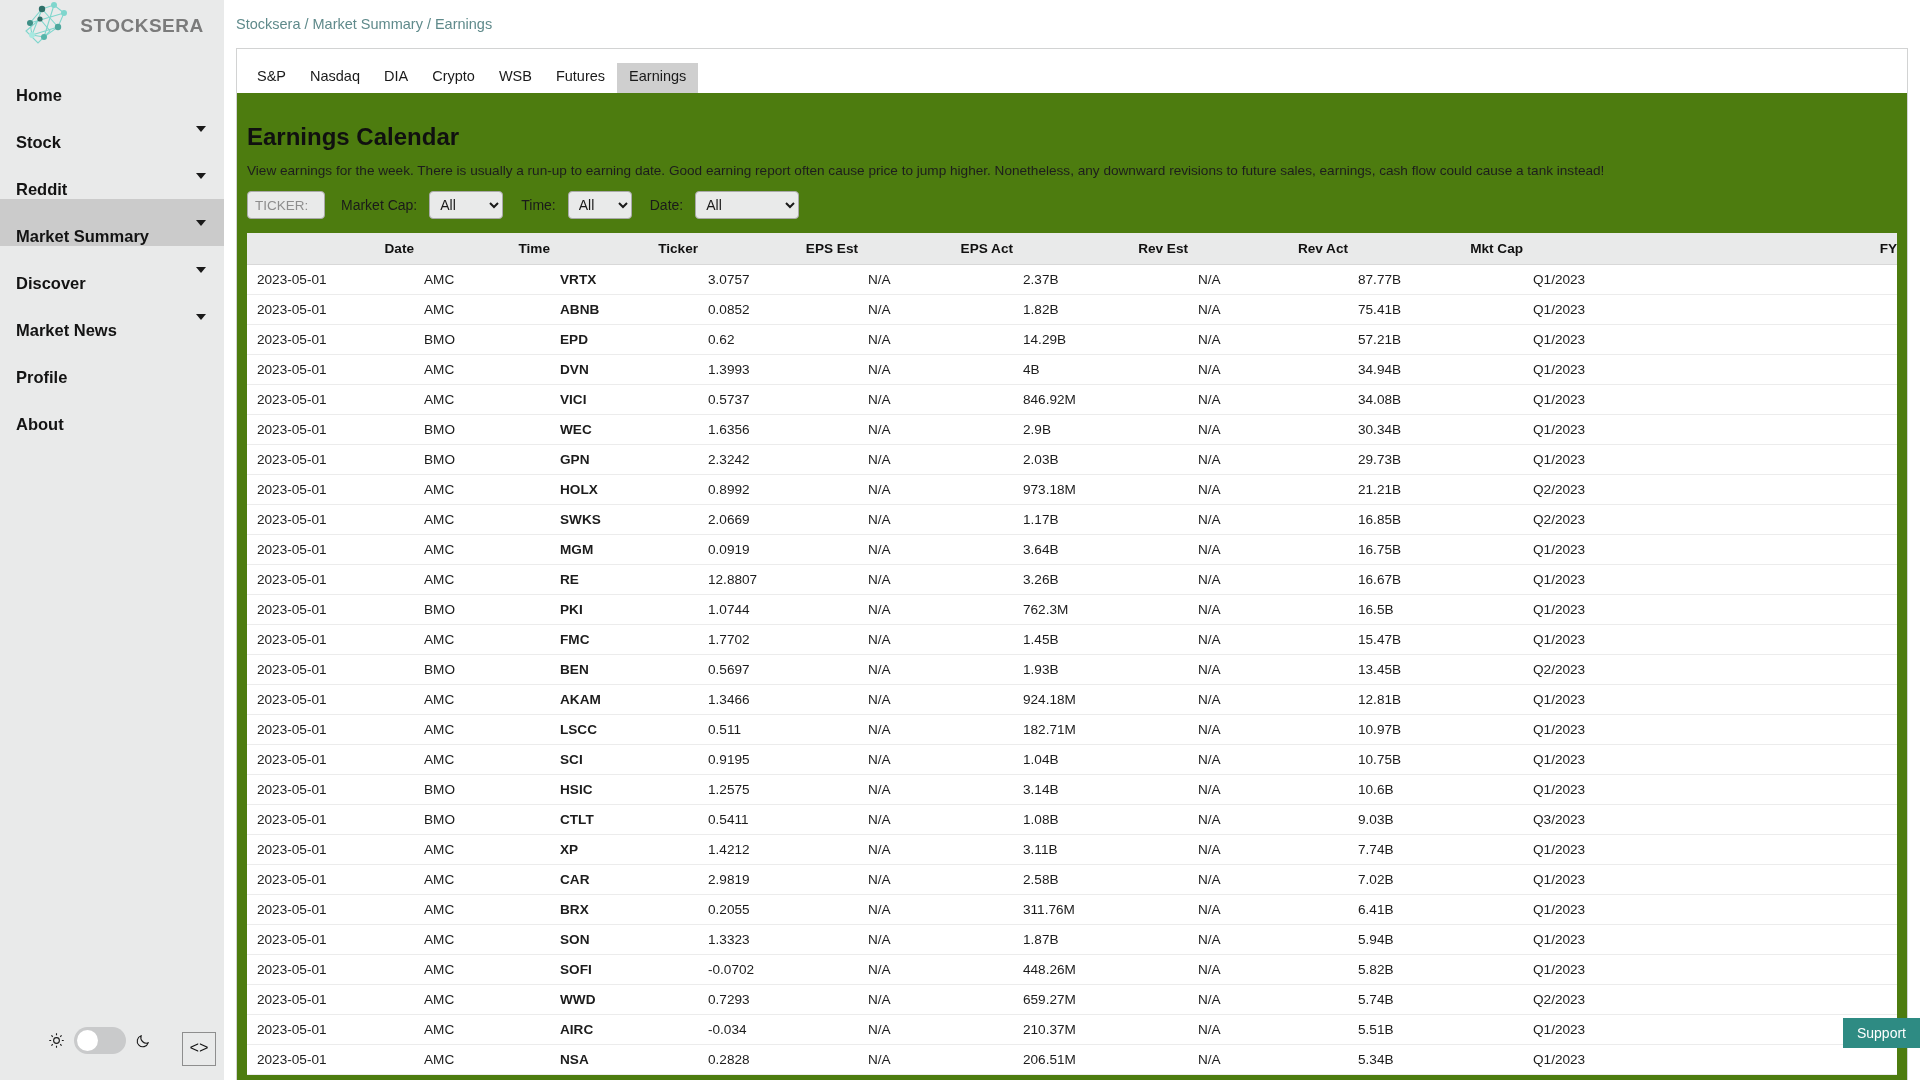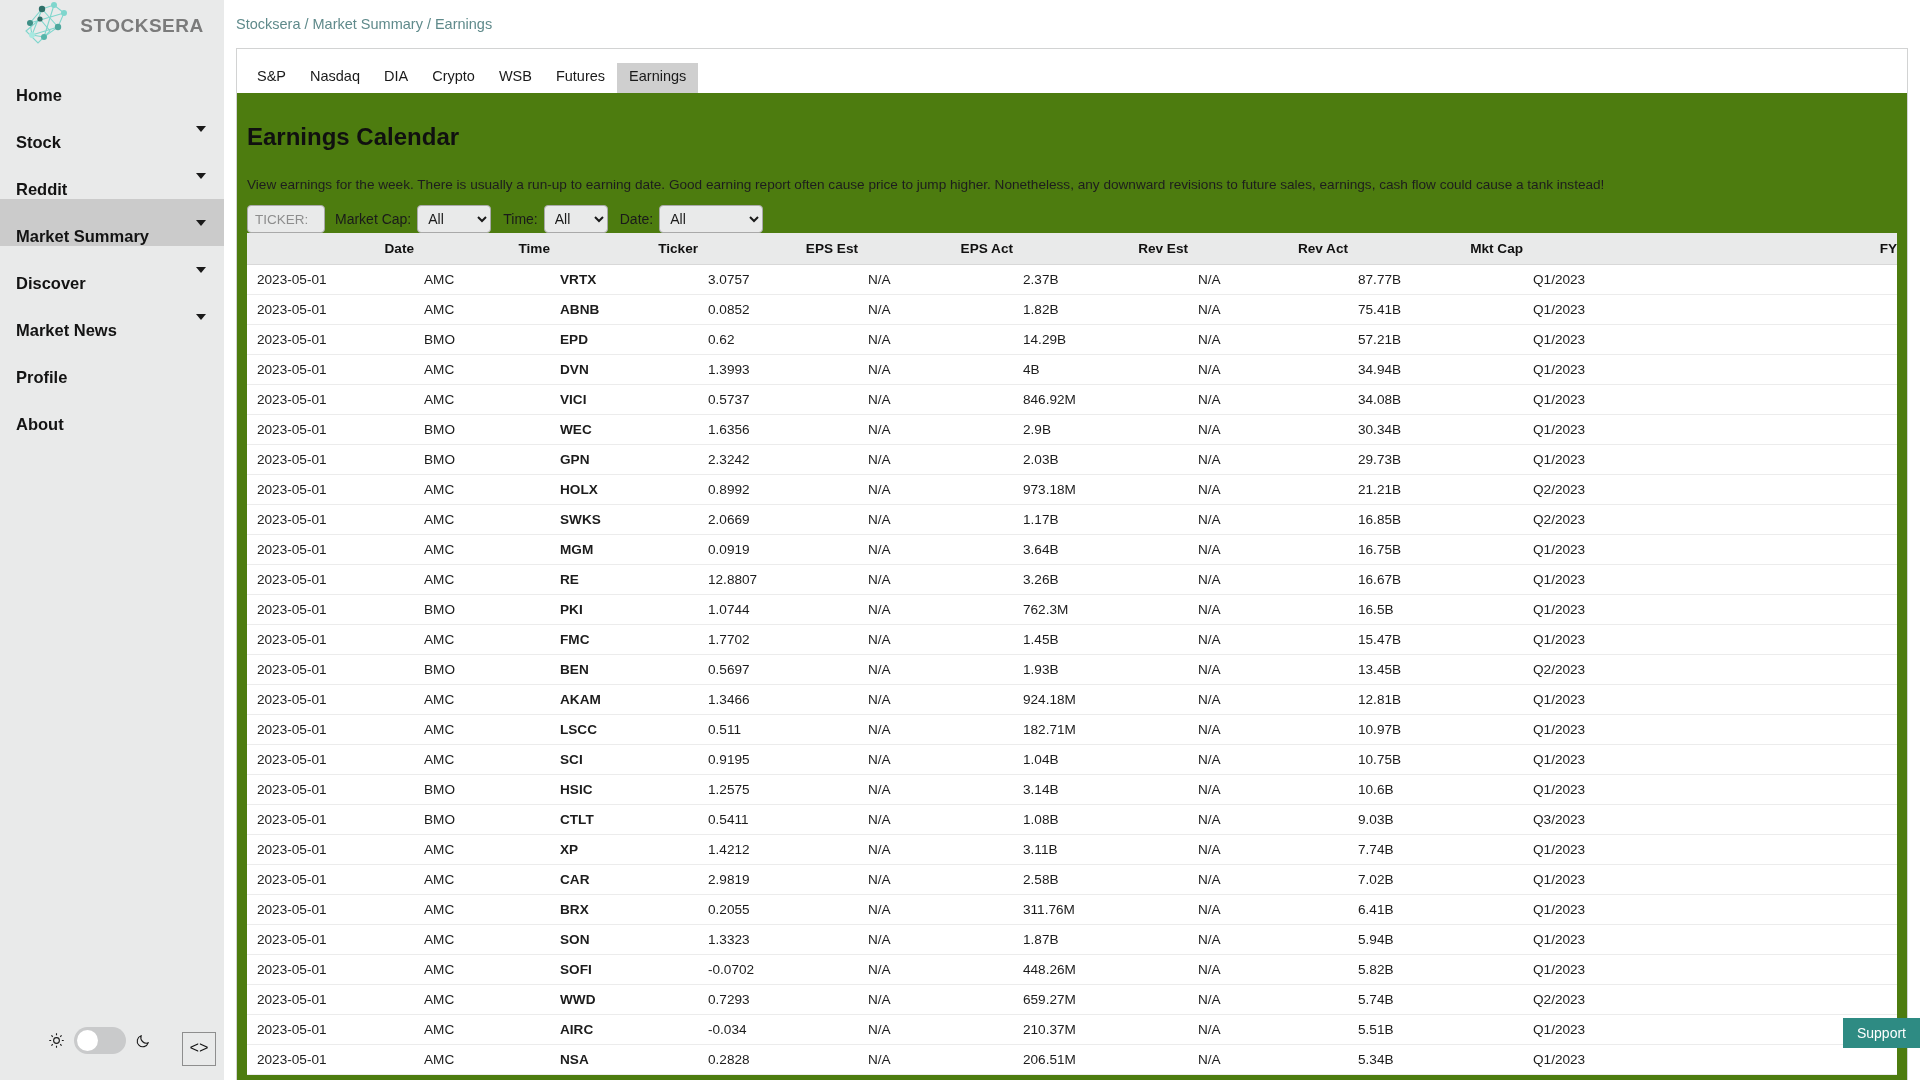--- a/index.html
+++ b/index.html
@@ -126,25 +126,26 @@
     flex: 1;
     display: flex; flex-direction: column;
     overflow: hidden;
   }
   .page-title {
     font-size: 24px; font-weight: bold; color: #101010;
     margin: 0 0 8px 0;
   }
   .page-desc {
     font-size: 13.6px; color: #1d1d1d;
-    margin: 18px 0 13px 0;
+    margin: 4px 0 13px 0;
   }
 
   .filters {
-    display: flex; align-items: center; gap: 0;
+    display: flex; align-items: center; gap: 6px;
+    margin-bottom: 14px;
     font-size: 14px; color: #1a1a1a;
   }
   .ticker-input {
     width: 78px; height: 28px;
     border: 1px solid #a9a9a9; border-radius: 4px;
     background: #e9eaea;
     padding: 0 7px;
     font-size: 13.5px;
     font-family: "Liberation Sans", sans-serif;
     color: #1a1a1a;

